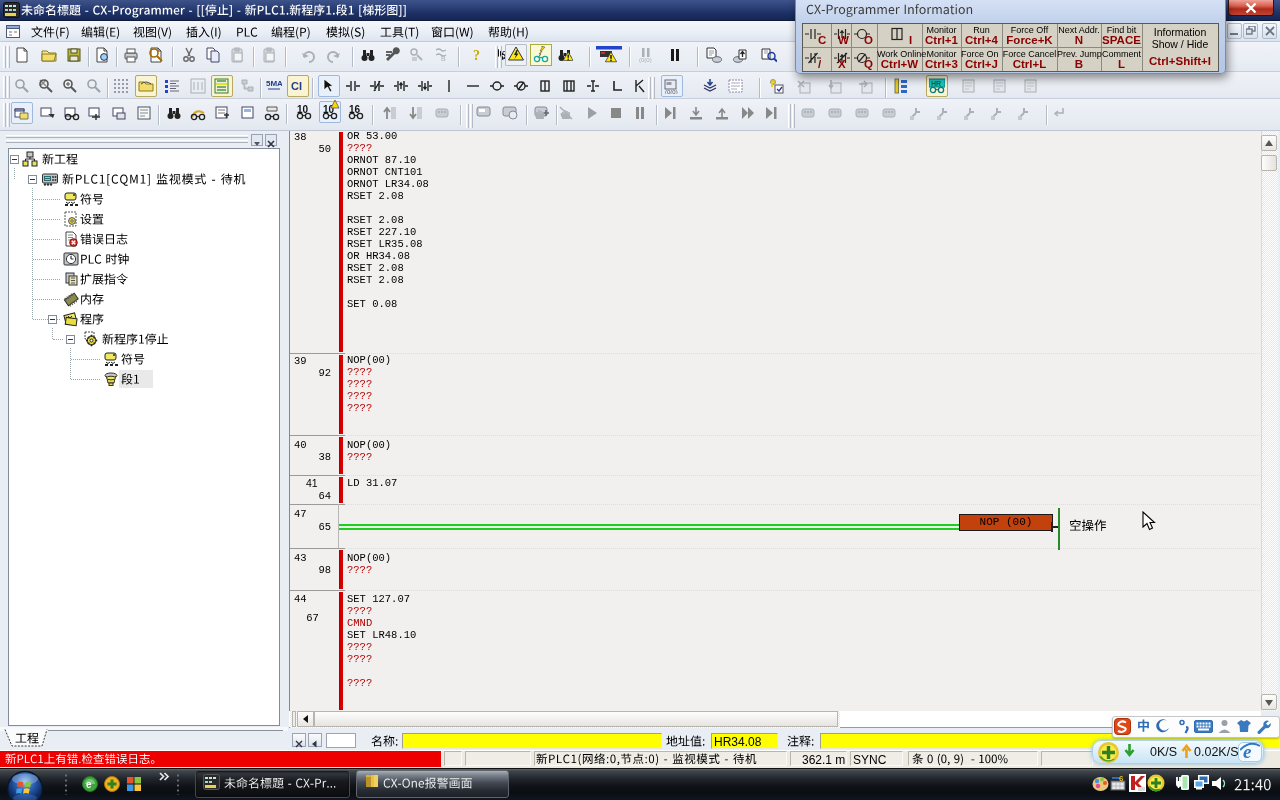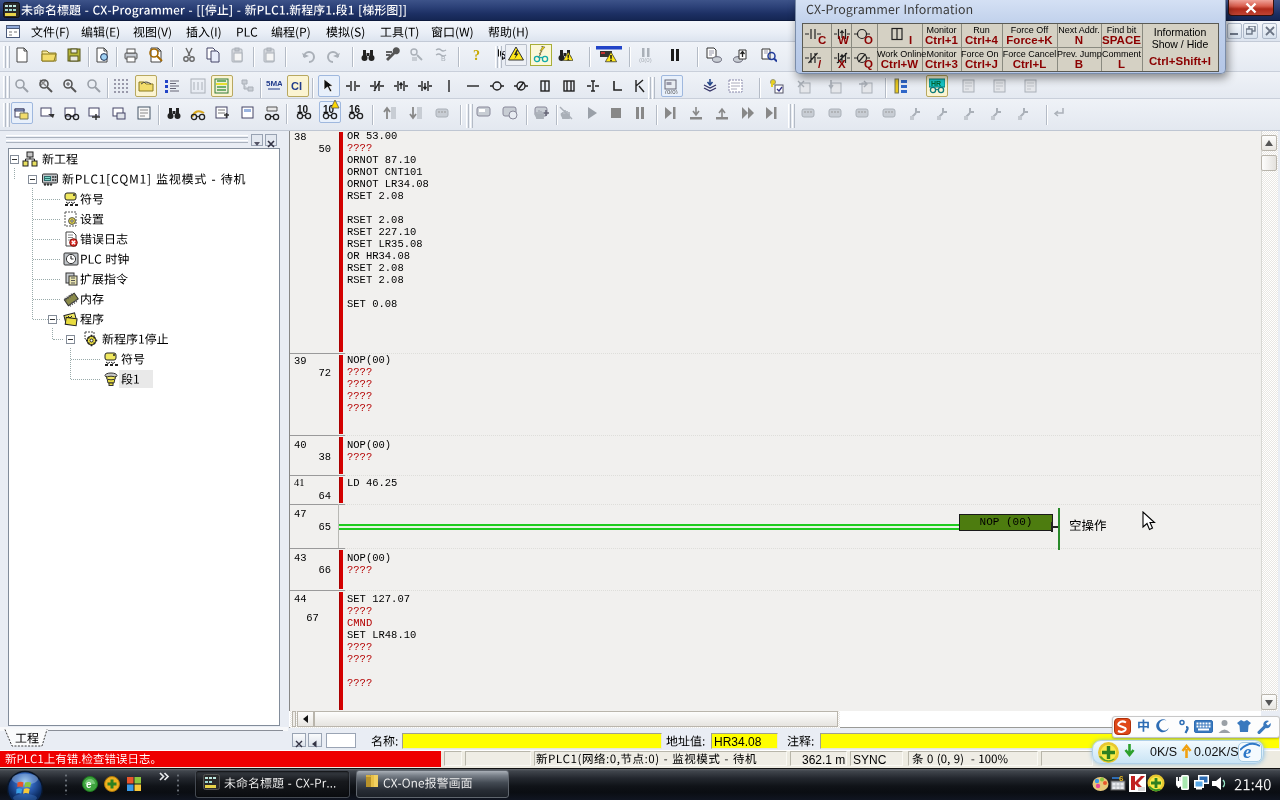--- a/index.html
+++ b/index.html
@@ -842,41 +842,41 @@
 <div style="position:absolute;left:338.5px;top:132px;width:4.5px;height:220px;background:#D40000;border-left:1px solid #A80000"></div>
 <div style="position:absolute;left:338.5px;top:355px;width:4.5px;height:79px;background:#D40000;border-left:1px solid #A80000"></div>
 <div style="position:absolute;left:338.5px;top:437px;width:4.5px;height:37px;background:#D40000;border-left:1px solid #A80000"></div>
 <div style="position:absolute;left:338.5px;top:477px;width:4.5px;height:26px;background:#D40000;border-left:1px solid #A80000"></div>
 <div style="position:absolute;left:338.5px;top:550px;width:4.5px;height:39px;background:#D40000;border-left:1px solid #A80000"></div>
 <div style="position:absolute;left:338.5px;top:592px;width:4.5px;height:118px;background:#D40000;border-left:1px solid #A80000"></div>
 <div style="position:absolute;left:338px;top:504px;width:1px;height:44px;background:#B8B8B4"></div>
 <div style="position:absolute;left:294px;top:131px;white-space:pre;font-family:'Liberation Mono',monospace;font-size:10.5px;line-height:12px;color:#000">38</div>
 <div style="position:absolute;left:294px;top:143px;width:37px;text-align:right;font-family:'Liberation Mono',monospace;font-size:10.5px;line-height:12px;color:#000">50</div>
 <div style="position:absolute;left:294px;top:355px;white-space:pre;font-family:'Liberation Mono',monospace;font-size:10.5px;line-height:12px;color:#000">39</div>
-<div style="position:absolute;left:294px;top:367px;width:37px;text-align:right;font-family:'Liberation Mono',monospace;font-size:10.5px;line-height:12px;color:#000">72</div>
+<div style="position:absolute;left:294px;top:367px;width:37px;text-align:right;font-family:'Liberation Mono',monospace;font-size:10.5px;line-height:12px;color:#000">92</div>
 <div style="position:absolute;left:294px;top:439px;white-space:pre;font-family:'Liberation Mono',monospace;font-size:10.5px;line-height:12px;color:#000">40</div>
 <div style="position:absolute;left:294px;top:451px;width:37px;text-align:right;font-family:'Liberation Mono',monospace;font-size:10.5px;line-height:12px;color:#000">38</div>
-<div style="position:absolute;left:294px;top:477px;white-space:pre;font-family:Liberation Serif, serif;font-size:10.5px;line-height:12px;color:#000">41</div>
+<div style="position:absolute;left:306px;top:477px;white-space:pre;font-family:Liberation Sans, sans-serif;font-size:10.5px;line-height:12px;color:#000">41</div>
 <div style="position:absolute;left:294px;top:490px;width:37px;text-align:right;font-family:'Liberation Mono',monospace;font-size:10.5px;line-height:12px;color:#000">64</div>
 <div style="position:absolute;left:294px;top:508px;white-space:pre;font-family:'Liberation Mono',monospace;font-size:10.5px;line-height:12px;color:#000">47</div>
 <div style="position:absolute;left:294px;top:521px;width:37px;text-align:right;font-family:'Liberation Mono',monospace;font-size:10.5px;line-height:12px;color:#000">65</div>
 <div style="position:absolute;left:294px;top:552px;white-space:pre;font-family:'Liberation Mono',monospace;font-size:10.5px;line-height:12px;color:#000">43</div>
-<div style="position:absolute;left:294px;top:564px;width:37px;text-align:right;font-family:'Liberation Mono',monospace;font-size:10.5px;line-height:12px;color:#000">66</div>
+<div style="position:absolute;left:294px;top:564px;width:37px;text-align:right;font-family:'Liberation Mono',monospace;font-size:10.5px;line-height:12px;color:#000">98</div>
 <div style="position:absolute;left:294px;top:593px;white-space:pre;font-family:'Liberation Mono',monospace;font-size:10.5px;line-height:12px;color:#000">44</div>
 <div style="position:absolute;left:294px;top:612px;width:37px;text-align:center;font-family:'Liberation Mono',monospace;font-size:10.5px;line-height:12px;color:#000">67</div>
 <div style="position:absolute;left:347px;top:130px;font-family:'Liberation Mono',monospace;font-size:10.5px;line-height:12px;white-space:pre"><span style="color:#000">OR 53.00</span><br><span style="color:#B40000">????</span><br><span style="color:#000">ORNOT 87.10</span><br><span style="color:#000">ORNOT CNT101</span><br><span style="color:#000">ORNOT LR34.08</span><br><span style="color:#000">RSET 2.08</span><br><span style="color:#000"> </span><br><span style="color:#000">RSET 2.08</span><br><span style="color:#000">RSET 227.10</span><br><span style="color:#000">RSET LR35.08</span><br><span style="color:#000">OR HR34.08</span><br><span style="color:#000">RSET 2.08</span><br><span style="color:#000">RSET 2.08</span><br><span style="color:#000"> </span><br><span style="color:#000">SET 0.08</span><br></div>
 <div style="position:absolute;left:347px;top:354px;font-family:'Liberation Mono',monospace;font-size:10.5px;line-height:12px;white-space:pre"><span style="color:#000">NOP(00)</span><br><span style="color:#B40000">????</span><br><span style="color:#B40000">????</span><br><span style="color:#B40000">????</span><br><span style="color:#B40000">????</span><br></div>
 <div style="position:absolute;left:347px;top:439px;font-family:'Liberation Mono',monospace;font-size:10.5px;line-height:12px;white-space:pre"><span style="color:#000">NOP(00)</span><br><span style="color:#B40000">????</span><br></div>
-<div style="position:absolute;left:347px;top:477px;font-family:'Liberation Mono',monospace;font-size:10.5px;line-height:12px;white-space:pre"><span style="color:#000">LD 46.25</span><br></div>
+<div style="position:absolute;left:347px;top:477px;font-family:'Liberation Mono',monospace;font-size:10.5px;line-height:12px;white-space:pre"><span style="color:#000">LD 31.07</span><br></div>
 <div style="position:absolute;left:347px;top:552px;font-family:'Liberation Mono',monospace;font-size:10.5px;line-height:12px;white-space:pre"><span style="color:#000">NOP(00)</span><br><span style="color:#B40000">????</span><br></div>
 <div style="position:absolute;left:347px;top:593px;font-family:'Liberation Mono',monospace;font-size:10.5px;line-height:12px;white-space:pre"><span style="color:#000">SET 127.07</span><br><span style="color:#B40000">????</span><br><span style="color:#B40000">CMND</span><br><span style="color:#000">SET LR48.10</span><br><span style="color:#B40000">????</span><br><span style="color:#B40000">????</span><br><span style="color:#000"> </span><br><span style="color:#B40000">????</span><br></div>
 <div style="position:absolute;left:338.5px;top:524px;width:620.5px;height:2px;background:#1FCC1F"></div>
 <div style="position:absolute;left:338.5px;top:526px;width:620.5px;height:2px;background:#E8F6E4"></div>
 <div style="position:absolute;left:338.5px;top:528px;width:620.5px;height:2px;background:#1FCC1F"></div>
-<div style="position:absolute;left:959px;top:514px;width:94px;height:17px;background:#4d7c0f;border:1.5px solid #1A1A1A;font-family:'Liberation Mono',monospace;font-size:11px;line-height:14px;text-align:center;color:#000">NOP (00)</div>
+<div style="position:absolute;left:959px;top:514px;width:94px;height:17px;background:#c2410c;border:1.5px solid #1A1A1A;font-family:'Liberation Mono',monospace;font-size:11px;line-height:14px;text-align:center;color:#000">NOP (00)</div>
 <div style="position:absolute;left:1053px;top:526px;width:6px;height:2px;background:#222"></div>
 <div style="position:absolute;left:1051px;top:522px;width:2px;height:10px;background:#222"></div>
 <div style="position:absolute;left:1058px;top:508px;width:1.5px;height:42px;background:#2A8A2A"></div>
 <svg style="position:absolute;left:1069px;top:519px;overflow:visible" width="38" height="13" viewBox="0 -11.0 38 13">
     <path d="M7.1 -6.7C8.3 -6.1 10.0 -5.1 10.9 -4.5L11.5 -5.2C10.6 -5.8 8.9 -6.7 7.6 -7.3ZM4.8 -7.4C3.8 -6.5 2.5 -5.7 1.1 -5.2L1.6 -4.4C3.1 -5.0 4.5 -5.9 5.5 -6.8ZM1.0 -0.3L1.0 0.6L11.6 0.6L11.6 -0.3L6.7 -0.3L6.7 -3.4L10.3 -3.4L10.3 -4.3L2.3 -4.3L2.3 -3.4L5.7 -3.4L5.7 -0.3ZM5.3 -10.3C5.5 -9.9 5.7 -9.4 5.9 -9.0L1.0 -9.0L1.0 -6.2L1.9 -6.2L1.9 -8.1L10.6 -8.1L10.6 -6.5L11.6 -6.5L11.6 -9.0L7.1 -9.0C6.9 -9.4 6.6 -10.1 6.3 -10.6ZM19.1 -9.3L22.0 -9.3L22.0 -8.0L19.1 -8.0ZM18.3 -10.0L18.3 -7.2L22.8 -7.2L22.8 -10.0ZM17.8 -6.0L19.4 -6.0L19.4 -4.6L17.8 -4.6ZM21.6 -6.0L23.3 -6.0L23.3 -4.6L21.6 -4.6ZM14.5 -10.5L14.5 -8.0L13.1 -8.0L13.1 -7.1L14.5 -7.1L14.5 -4.4C13.9 -4.2 13.4 -4.0 13.0 -3.9L13.2 -3.0L14.5 -3.4L14.5 -0.1C14.5 0.1 14.4 0.1 14.3 0.1C14.2 0.1 13.8 0.1 13.4 0.1C13.5 0.3 13.6 0.7 13.7 0.9C14.3 0.9 14.7 0.9 15.0 0.8C15.3 0.6 15.4 0.4 15.4 -0.1L15.4 -3.8L16.6 -4.2L16.5 -5.1L15.4 -4.7L15.4 -7.1L16.5 -7.1L16.5 -8.0L15.4 -8.0L15.4 -10.5ZM20.1 -3.9L20.1 -2.9L16.8 -2.9L16.8 -2.1L19.5 -2.1C18.6 -1.2 17.3 -0.4 16.0 -0.0C16.1 0.2 16.4 0.5 16.6 0.7C17.8 0.3 19.2 -0.6 20.1 -1.6L20.1 1.0L21.0 1.0L21.0 -1.7C21.8 -0.7 22.9 0.2 24.0 0.6C24.1 0.4 24.4 0.1 24.6 -0.1C23.5 -0.5 22.3 -1.3 21.5 -2.1L24.4 -2.1L24.4 -2.9L21.0 -2.9L21.0 -3.9L24.1 -3.9L24.1 -6.7L20.9 -6.7L20.9 -3.9L20.2 -3.9L20.2 -6.7L17.0 -6.7L17.0 -3.9ZM31.6 -10.4C30.9 -8.5 29.9 -6.7 28.8 -5.5C29.0 -5.4 29.4 -5.1 29.5 -4.9C30.2 -5.6 30.8 -6.5 31.3 -7.5L32.2 -7.5L32.2 1.0L33.1 1.0L33.1 -2.1L36.9 -2.1L36.9 -2.9L33.1 -2.9L33.1 -4.8L36.7 -4.8L36.7 -5.7L33.1 -5.7L33.1 -7.5L37.0 -7.5L37.0 -8.4L31.8 -8.4C32.0 -9.0 32.3 -9.5 32.5 -10.1ZM28.6 -10.5C27.9 -8.6 26.7 -6.7 25.4 -5.5C25.6 -5.2 25.9 -4.7 26.0 -4.5C26.4 -5.0 26.8 -5.5 27.2 -6.0L27.2 1.0L28.2 1.0L28.2 -7.5C28.7 -8.3 29.1 -9.3 29.5 -10.2Z" fill="#000"></path>
   </svg>
 <svg style="position:absolute;left:1142px;top:511px;" width="14" height="22" viewBox="0 0 14 22">
     <path d="M1 1 L1 16 L5 12.5 L7.5 18.5 L10.5 17 L8 11.5 L12.5 11.5 z" fill="#fff" stroke="#000" stroke-width="1.1"></path>
   </svg>
 <div style="position:absolute;left:1261px;top:131px;width:17px;height:580px;background-image:repeating-conic-gradient(#FFFFFF 0% 25%,#E9E7E3 0% 50%);background-size:2px 2px;border-left:1px solid #D8D8D4"></div>

